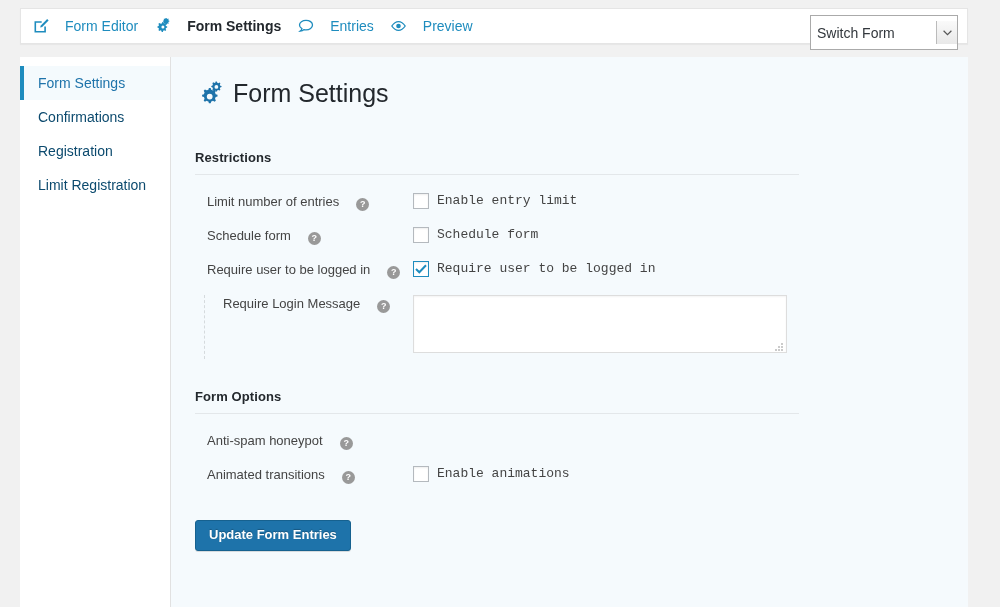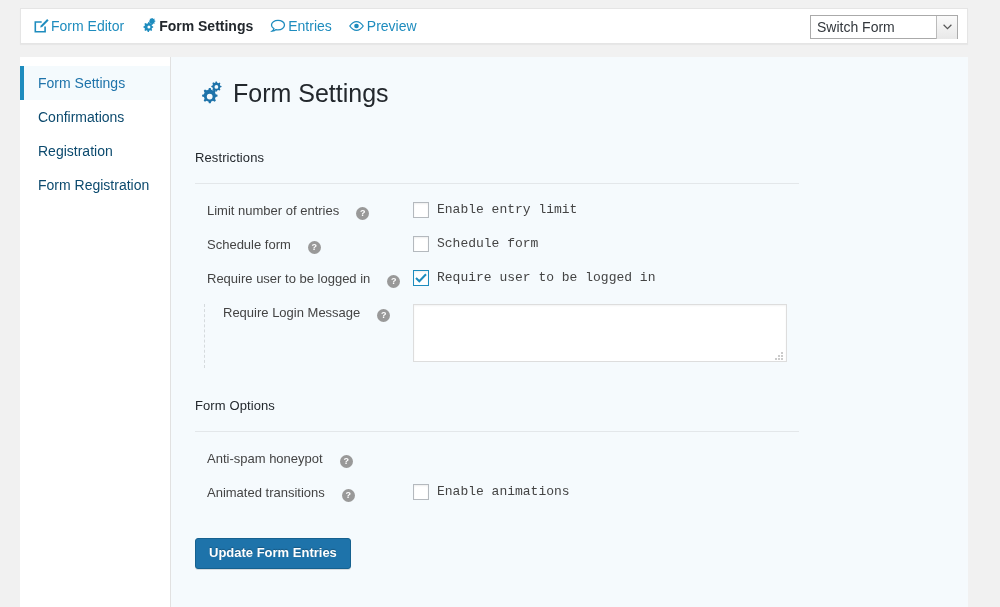--- a/index.html
+++ b/index.html
@@ -32,21 +32,21 @@
   }
   .toolbar-nav {
     display: flex;
     align-items: center;
     padding-left: 11px;
     gap: 16px;
   }
   .nav-item {
     display: flex;
     align-items: center;
-    gap: 2px;
+    gap: 16px;
     color: #1e8cbe;
     font-size: 14px;
     cursor: pointer;
     line-height: 1;
     white-space: nowrap;
   }
   .nav-item.active {
     color: #23282d;
     font-weight: bold;
   }
@@ -61,21 +61,21 @@
   }
   .nav-icon svg { display: block; }
 
   .switch-form-wrap {
     position: absolute;
     right: 9px;
     top: 6px;
   }
   .switch-form {
     width: 148px;
-    height: 24px;
+    height: 35px;
     border: 1px solid #aaa;
     background: #fff;
     box-sizing: border-box;
     display: flex;
     align-items: center;
     justify-content: space-between;
     font-size: 14px;
     color: #32373c;
     cursor: pointer;
   }
@@ -147,22 +147,22 @@
     align-items: flex-end;
   }
 
   .section {
     margin: 0 0 0 24px;
     width: 604px;
   }
   .section-title {
     font-size: 13px;
     color: #23282d;
-    font-weight: normal;
-    padding-bottom: 18px;
+    font-weight: bold;
+    padding-bottom: 9px;
     border-bottom: 1px solid #e3e7ea;
     letter-spacing: .1px;
   }
   .section-restrictions { margin-top: 42px; }
   .section-options { margin-top: 36px; }
 
   .rows { padding-top: 18px; }
   .row {
     display: flex;
     align-items: flex-start;
@@ -353,21 +353,21 @@
   <div class="sidebar-item active">
     <span>Form Settings</span>
   </div>
   <div class="sidebar-item">
     <span>Confirmations</span>
   </div>
   <div class="sidebar-item">
     <span>Registration</span>
   </div>
   <div class="sidebar-item">
-    <span>Form Registration</span>
+    <span>Limit Registration</span>
   </div>
 </div>
 
 <div class="main">
 
   <div class="page-title">
     <span class="title-icon">
       <svg width="28" height="26" viewBox="0 0 28 26">
         <path d="M11.8 9.3 9.9 8.5 8.7 9.7l.9 1.8c-.3.5-.5 1.1-.6 1.7l-1.9.5v1.8l1.9.5c.1.6.3 1.2.6 1.7l-.9 1.8 1.2 1.2 1.8-.9c.5.3 1.1.5 1.7.6l.5 1.9h1.8l.5-1.9c.6-.1 1.2-.3 1.7-.6l1.8.9 1.2-1.2-.9-1.8c.3-.5.5-1.1.6-1.7l1.9-.5v-1.8l-1.9-.5c-.1-.6-.3-1.2-.6-1.7l.9-1.8-1.2-1.2-1.8.9c-.5-.3-1.1-.5-1.7-.6l-.5-1.9h-1.8l-.5 1.9c-.6.1-1.2.3-1.7.6zm2.9 3.4a2.9 2.9 0 1 1 0 5.8 2.9 2.9 0 0 1 0-5.8z" fill="#1e73aa"></path>
         <path d="M19.5 1.9l-1.3-.6-.8 1 .5 1.2c-.2.3-.3.7-.4 1.1l-1.2.3v1.2l1.2.3c.1.4.2.8.4 1.1l-.5 1.2.8.8 1.2-.6c.3.2.7.4 1.1.4l.3 1.3h1.2l.3-1.3c.4-.1.8-.2 1.1-.4l1.2.6.8-.8-.6-1.2c.2-.3.4-.7.4-1.1l1.3-.3V5l-1.3-.3c-.1-.4-.2-.8-.4-1.1l.6-1.2-.8-.8-1.2.6c-.3-.2-.7-.4-1.1-.4L21.8.5h-1.2l-.3 1.3c-.4.1-.6.1-.8.1zm1.9 2.1a1.9 1.9 0 1 1 0 3.8 1.9 1.9 0 0 1 0-3.8z" fill="#1e73aa"></path>

